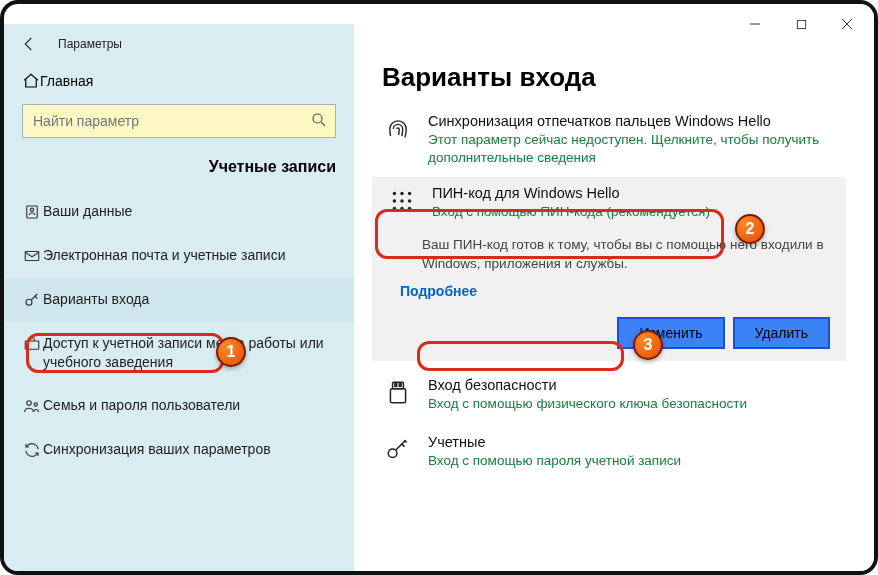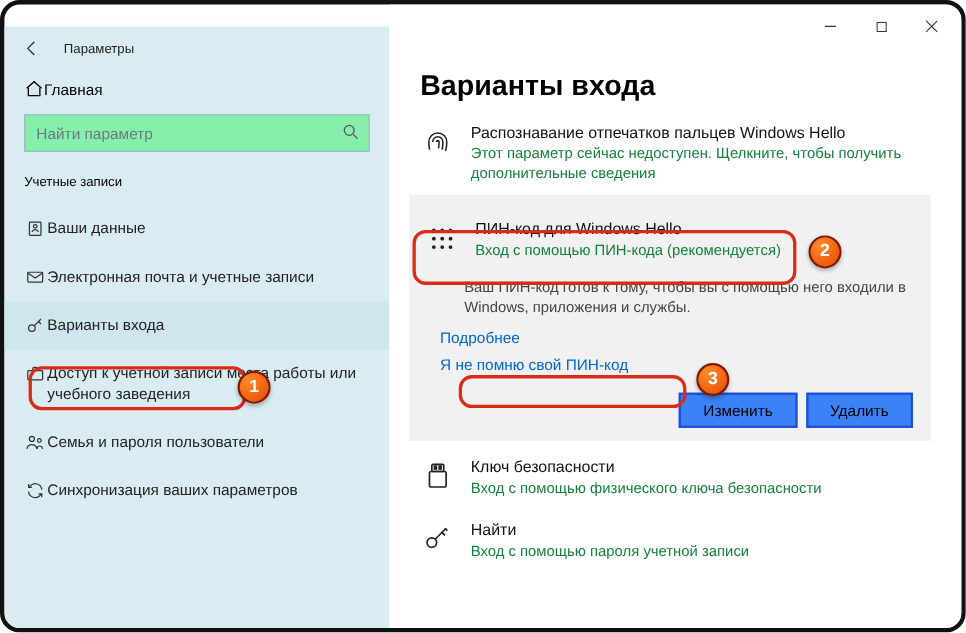--- a/index.html
+++ b/index.html
@@ -6,48 +6,48 @@
 body { background: #fff; }
 .window { width: 878px; height: 575px; border: 4px solid #111; border-radius: 18px; position: relative; overflow: hidden; display: flex; background: #fff; }
 .sidebar { width: 350px; background: #d9ecf2; height: 100%; display: flex; flex-direction: column; padding: 0; margin-top: 20px; }
 .titlebar-left { display: flex; align-items: center; height: 40px; padding: 0 16px; gap: 20px; }
 .back-arrow { font-size: 16px; color: #333; }
 .app-title { font-size: 12px; color: #222; }
 .home-row { display: flex; align-items: center; padding: 8px 18px 14px 18px; }
 .home-icon { width: 18px; height: 18px; }
 .home-label { font-size: 14px; }
 .search-wrap { margin: 0 18px 14px 18px; position: relative; }
-.search-input { width: 100%; height: 34px; border: 1px solid #9bb4bd; background: #86efac; padding: 0 34px 0 10px; font-size: 14px; color: #555; outline: none; }
+.search-input { width: 100%; height: 34px; border: 1px solid #9bb4bd; background: #fef9c3; padding: 0 34px 0 10px; font-size: 14px; color: #555; outline: none; }
 .search-input::placeholder { color: #6c7a80; }
 .search-icon { position: absolute; right: 8px; top: 7px; font-size: 16px; color: #555; }
-.section-title { padding: 6px 18px 14px 18px; font-size: 12px; font-weight: 400; }
+.section-title { padding: 6px 18px 14px 18px; font-size: 16px; font-weight: 700; text-align: right; }
 .nav { display: flex; flex-direction: column; }
 .nav-item { display: flex; align-items: flex-start; gap: 1px; padding: 12px 18px; font-size: 14px; color: #222; cursor: pointer; line-height: 1.35; }
 .nav-icon { width: 20px; height: 20px; flex: 0 0 20px; display: flex; align-items: center; justify-content: center; color: #333; }
 .nav-item.selected { background: #cfe6ee; }
 .highlight { border: 3px solid #d92a1a; border-radius: 12px; }
 .nav-highlight { position: absolute; left: 22px; top: 329px; width: 198px; height: 40px; pointer-events: none; }
 .badge { width: 30px; height: 30px; border-radius: 50%; background: radial-gradient(circle at 32% 28%, #ff8a2a, #e64a00); border: 2px solid #7a1a00; color: #fff; font-weight: 700; font-size: 16px; display: flex; align-items: center; justify-content: center; box-shadow: 0 2px 4px rgba(0,0,0,.3); pointer-events: none; }
 .badge1 { position: absolute; left: 212px; top: 333px; }
 .main { flex: 1; background: #fff; display: flex; flex-direction: column; position: relative; }
 .titlebar-right { height: 40px; display: flex; justify-content: flex-end; align-items: center; padding-right: 4px; }
 .win-btn { width: 46px; height: 32px; display: flex; align-items: center; justify-content: center; font-size: 13px; color: #333; cursor: pointer; }
 .page-title { font-size: 26px; font-weight: 600; padding: 18px 28px 10px 28px; }
 .content { padding: 0 24px 0 14px; overflow: hidden; }
 .opt { display: flex; gap: 14px; padding: 10px 14px; align-items: flex-start; }
 .opt-icon { width: 32px; height: 32px; flex: 0 0 32px; display: flex; align-items: center; justify-content: center; color: #222; }
 .opt-text { flex: 1; }
 .opt-title { font-size: 14.5px; color: #111; }
 .opt-sub { font-size: 13.5px; color: #15803d; margin-top: 2px; line-height: 1.35; }
 .pin-block { background: #f1f1f1; margin: 0 4px 6px 4px; padding-bottom: 12px; }
-.pin-header { display: flex; gap: 14px; padding: 24px 14px 10px 14px; }
+.pin-header { display: flex; gap: 14px; padding: 8px 14px 10px 14px; }
 .pin-highlight { position: absolute; left: 371px; top: 205px; width: 349px; height: 50px; pointer-events: none; }
 .badge2 { position: absolute; left: 731px; top: 210px; }
 .pin-desc { font-size: 13.5px; color: #444; padding: 4px 4px 0 50px; line-height: 1.4; }
-.pin-links { padding: 10px 20px 0 28px; position: relative; }
+.pin-links { padding: 10px 20px 0 28px; position: relative; font-weight: bold; }
 .link { color: #0066cc; font-size: 14px; cursor: pointer; display: block; margin-bottom: 8px; }
 .link2-highlight { position: absolute; left: 413px; top: 337px; width: 207px; height: 30px; pointer-events: none; }
 .badge3 { position: absolute; left: 629px; top: 326px; }
 .pin-buttons { display: flex; gap: 8px; justify-content: flex-end; padding: 10px 16px 0 50px; }
 .btn { background: #3b82f6; border: 2px solid #1d4ed8; padding: 6px 20px; font-size: 14px; cursor: pointer; }
 svg { display: block; }
 .nav-item .nav-label { flex: 1; }
 </style>
 </head>
 <body>
@@ -168,21 +168,21 @@
       <div class="opt">
         <span class="opt-icon">
           <svg width="28" height="28" viewBox="0 0 24 24" fill="none" stroke="currentColor" stroke-width="1.2">
               <path d="M5 12a7 7 0 0114 0c0 4-1 7-1 7"></path>
               <path d="M8 12a4 4 0 018 0c0 3-.7 6-.7 6"></path>
               <path d="M11 12a1 1 0 012 0c0 2-.4 5-.4 5"></path>
               <path d="M5 12c0 3 .6 6 .6 6"></path>
             </svg>
         </span>
         <div class="opt-text">
-          <div class="opt-title">Распознавание отпечатков пальцев Windows Hello</div>
+          <div class="opt-title">Синхронизация отпечатков пальцев Windows Hello</div>
           <div class="opt-sub">Этот параметр сейчас недоступен. Щелкните, чтобы получить дополнительные сведения</div>
         </div>
       </div>
 
       <div class="pin-block">
         <div class="pin-header opt">
           <span class="opt-icon">
             <svg width="26" height="26" viewBox="0 0 24 24" fill="currentColor">
                 <circle cx="5" cy="5" r="1.6"></circle>
                 <circle cx="12" cy="5" r="1.6"></circle>
@@ -196,54 +196,53 @@
               </svg>
           </span>
           <div class="opt-text">
             <div class="opt-title">ПИН-код для Windows Hello</div>
             <div class="opt-sub">Вход с помощью ПИН-кода (рекомендуется)</div>
           </div>
         </div>
         <div class="pin-desc">Ваш ПИН-код готов к тому, чтобы вы с помощью него входили в Windows, приложения и службы.</div>
         <div class="pin-links">
           <span class="link">Подробнее</span>
-          <span class="link">Я не помню свой ПИН-код</span>
         </div>
         <div class="pin-buttons">
           <button class="btn">Изменить</button>
           <button class="btn">Удалить</button>
         </div>
       </div>
 
       <div class="opt">
         <span class="opt-icon">
           <svg width="26" height="26" viewBox="0 0 24 24" fill="none" stroke="currentColor" stroke-width="1.4">
               <rect x="7" y="2" width="10" height="6" rx="1"></rect>
               <rect x="5" y="8" width="14" height="13" rx="1.5"></rect>
               <rect x="9.2" y="3.5" width="1.6" height="2.4" fill="currentColor"></rect>
               <rect x="13.2" y="3.5" width="1.6" height="2.4" fill="currentColor"></rect>
             </svg>
         </span>
         <div class="opt-text">
-          <div class="opt-title">Ключ безопасности</div>
+          <div class="opt-title">Вход безопасности</div>
           <div class="opt-sub">Вход с помощью физического ключа безопасности</div>
         </div>
       </div>
 
       <div class="opt">
         <span class="opt-icon">
           <svg width="26" height="26" viewBox="0 0 24 24" fill="none" stroke="currentColor" stroke-width="1.4">
               <circle cx="7" cy="15" r="4"></circle>
               <path d="M10 12l9-9"></path>
               <path d="M15 6l3 3"></path>
               <path d="M18 3l2 2"></path>
             </svg>
         </span>
         <div class="opt-text">
-          <div class="opt-title">Найти</div>
+          <div class="opt-title">Учетные</div>
           <div class="opt-sub">Вход с помощью пароля учетной записи</div>
         </div>
       </div>
     </div>
   </div>
 
   <div class="highlight nav-highlight"></div>
   <div class="badge badge1">1</div>
   <div class="highlight pin-highlight"></div>
   <div class="badge badge2">2</div>

